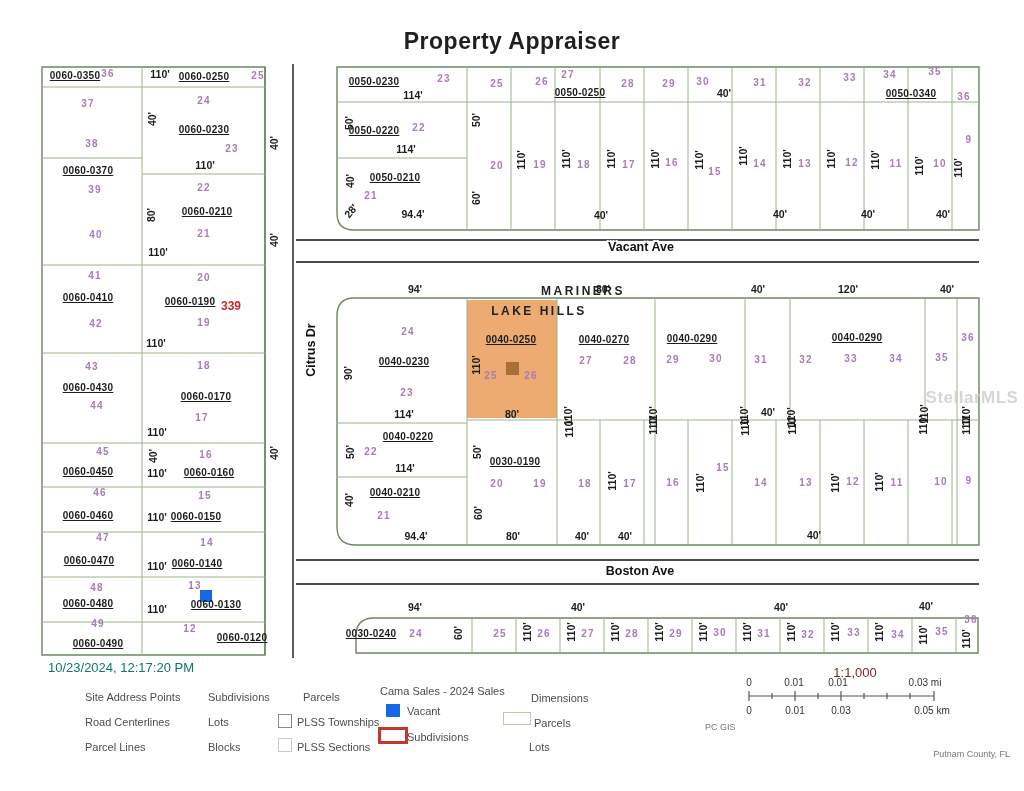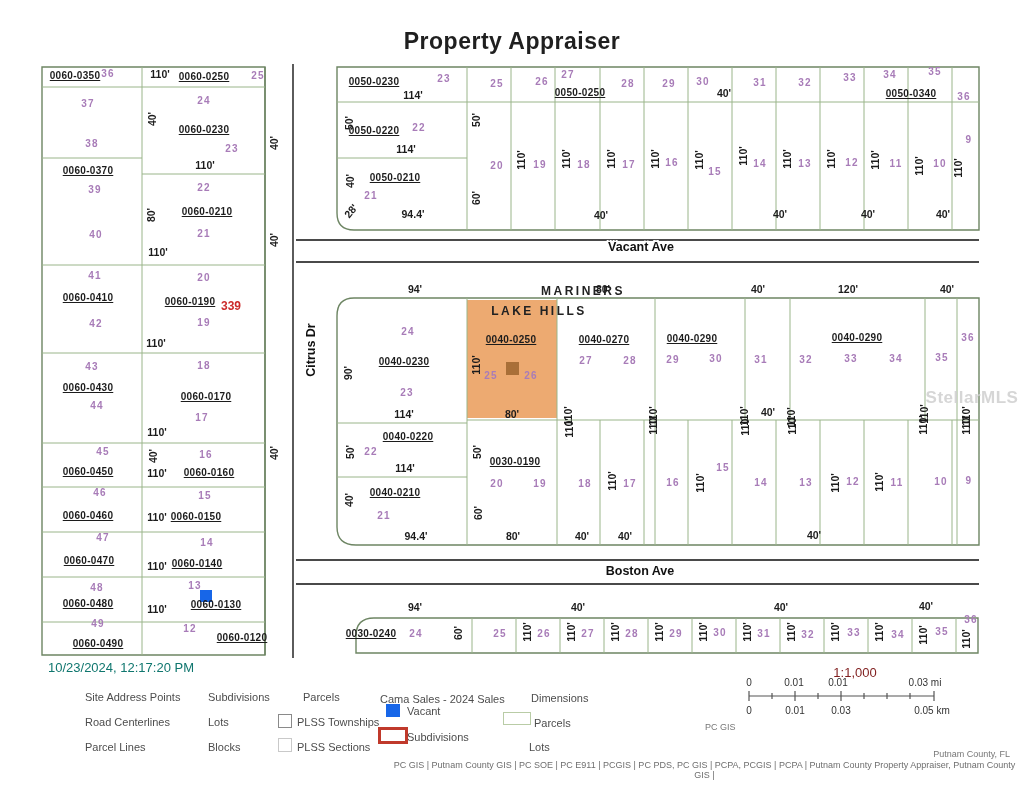--- a/index.html
+++ b/index.html
@@ -328,21 +328,21 @@
     <div class="lg" style="left:85px;top:722px;">Road Centerlines</div>
     <div class="lg" style="left:85px;top:747px;">Parcel Lines</div>
     <div class="lg" style="left:208px;top:697px;">Subdivisions</div>
     <div class="lg" style="left:208px;top:722px;">Lots</div>
     <div class="lg" style="left:208px;top:747px;">Blocks</div>
     <div class="lg" style="left:303px;top:697px;">Parcels</div>
     <span class="box box-town" style="left:278px;top:714px;"></span>
     <div class="lg" style="left:297px;top:722px;">PLSS Townships</div>
     <span class="box box-sect" style="left:278px;top:738px;"></span>
     <div class="lg" style="left:297px;top:747px;">PLSS Sections</div>
-    <div class="lg lg-hdr" style="left:380px;top:691px;margin-top:8px;">Cama Sales - 2024 Sales</div>
+    <div class="lg lg-hdr" style="left:380px;top:691px;">Cama Sales - 2024 Sales</div>
     <span class="box box-vac" style="left:386px;top:704px;"></span>
     <div class="lg" style="left:407px;top:711px;">Vacant</div>
     <span class="box box-red" style="left:378px;top:727px;"></span>
     <div class="lg" style="left:407px;top:737px;">Subdivisions</div>
     <div class="lg" style="left:531px;top:698px;">Dimensions</div>
     <span class="box box-parc" style="left:503px;top:712px;"></span>
     <div class="lg" style="left:534px;top:723px;">Parcels</div>
     <div class="lg" style="left:529px;top:747px;">Lots</div>
     <div class="tiny" style="left:705px;top:722px;">PC GIS</div>
   </div>
@@ -367,15 +367,14 @@
         <line x1="192" y1="3" x2="192" y2="13"></line>
       </g>
     </svg>
     <div class="sc-lbl" style="left:749px;top:710px;">0</div>
     <div class="sc-lbl" style="left:795px;top:710px;">0.01</div>
     <div class="sc-lbl" style="left:841px;top:710px;">0.03</div>
     <div class="sc-lbl" style="left:932px;top:710px;">0.05 km</div>
   </div>
 
   <div class="county">Putnam County, FL</div>
-  <div class="attrib">PC GIS | Putnam County GIS | PC SOE | PC E911 | PCGIS | PC PDS, PC GIS | PCPA, PCGIS | PCPA | Putnam County Property Appraiser, Putnam County GIS |</div>
 
 </div>
 
 </body></html>

